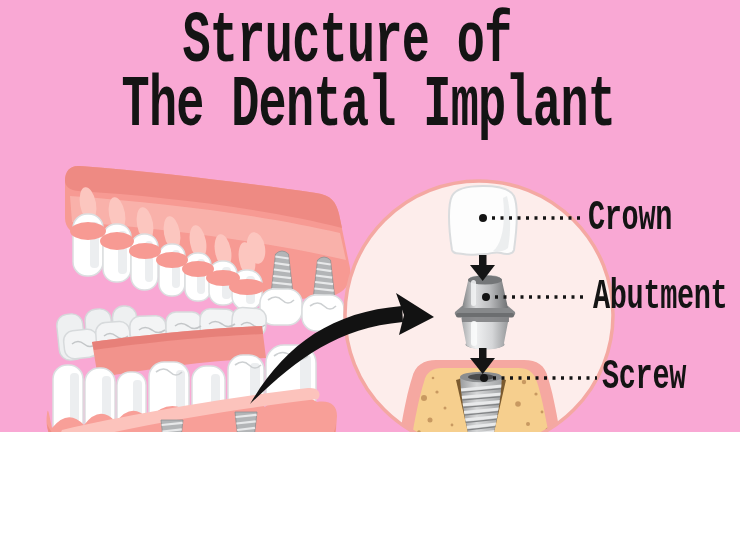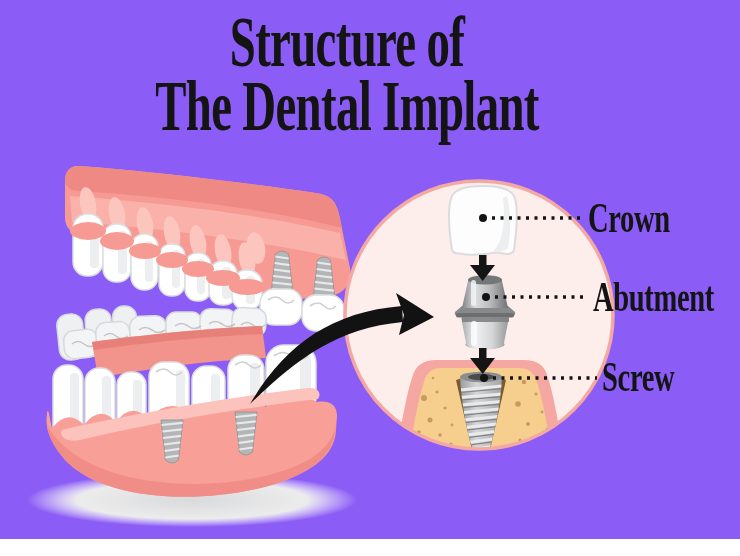--- a/index.html
+++ b/index.html
@@ -1,17 +1,17 @@
 <!DOCTYPE html>
 <html><head>
 <meta charset="utf-8">
 <style>
   html,body{margin:0;padding:0;background:#fff;}
-  #stage{position:relative;width:740px;height:539px;background:#8b5cf6;overflow:hidden;
-         font-family:Liberation Serif, serif;}
+  #stage{position:relative;width:740px;height:432px;background:#f9a8d4;overflow:hidden;
+         font-family:Liberation Mono, monospace;}
   #art{position:absolute;left:0;top:0;}
   .title{position:absolute;left:0;top:10px;width:694px;text-align:center;
          color:#141414;font-weight:bold;font-size:72px;line-height:64px;
          transform:scaleX(0.65);transform-origin:50% 0;letter-spacing:-1px;white-space:nowrap;}
   .callout{position:absolute;color:#141414;font-weight:bold;font-size:42px;line-height:1;
            transform:translateY(-50%) scaleX(0.68);transform-origin:0 50%;
            letter-spacing:-0.5px;white-space:nowrap;}
   #label-crown{left:588px;top:218px;}
   #label-abutment{left:593px;top:297px;}
   #label-screw{left:602px;top:377px;}

